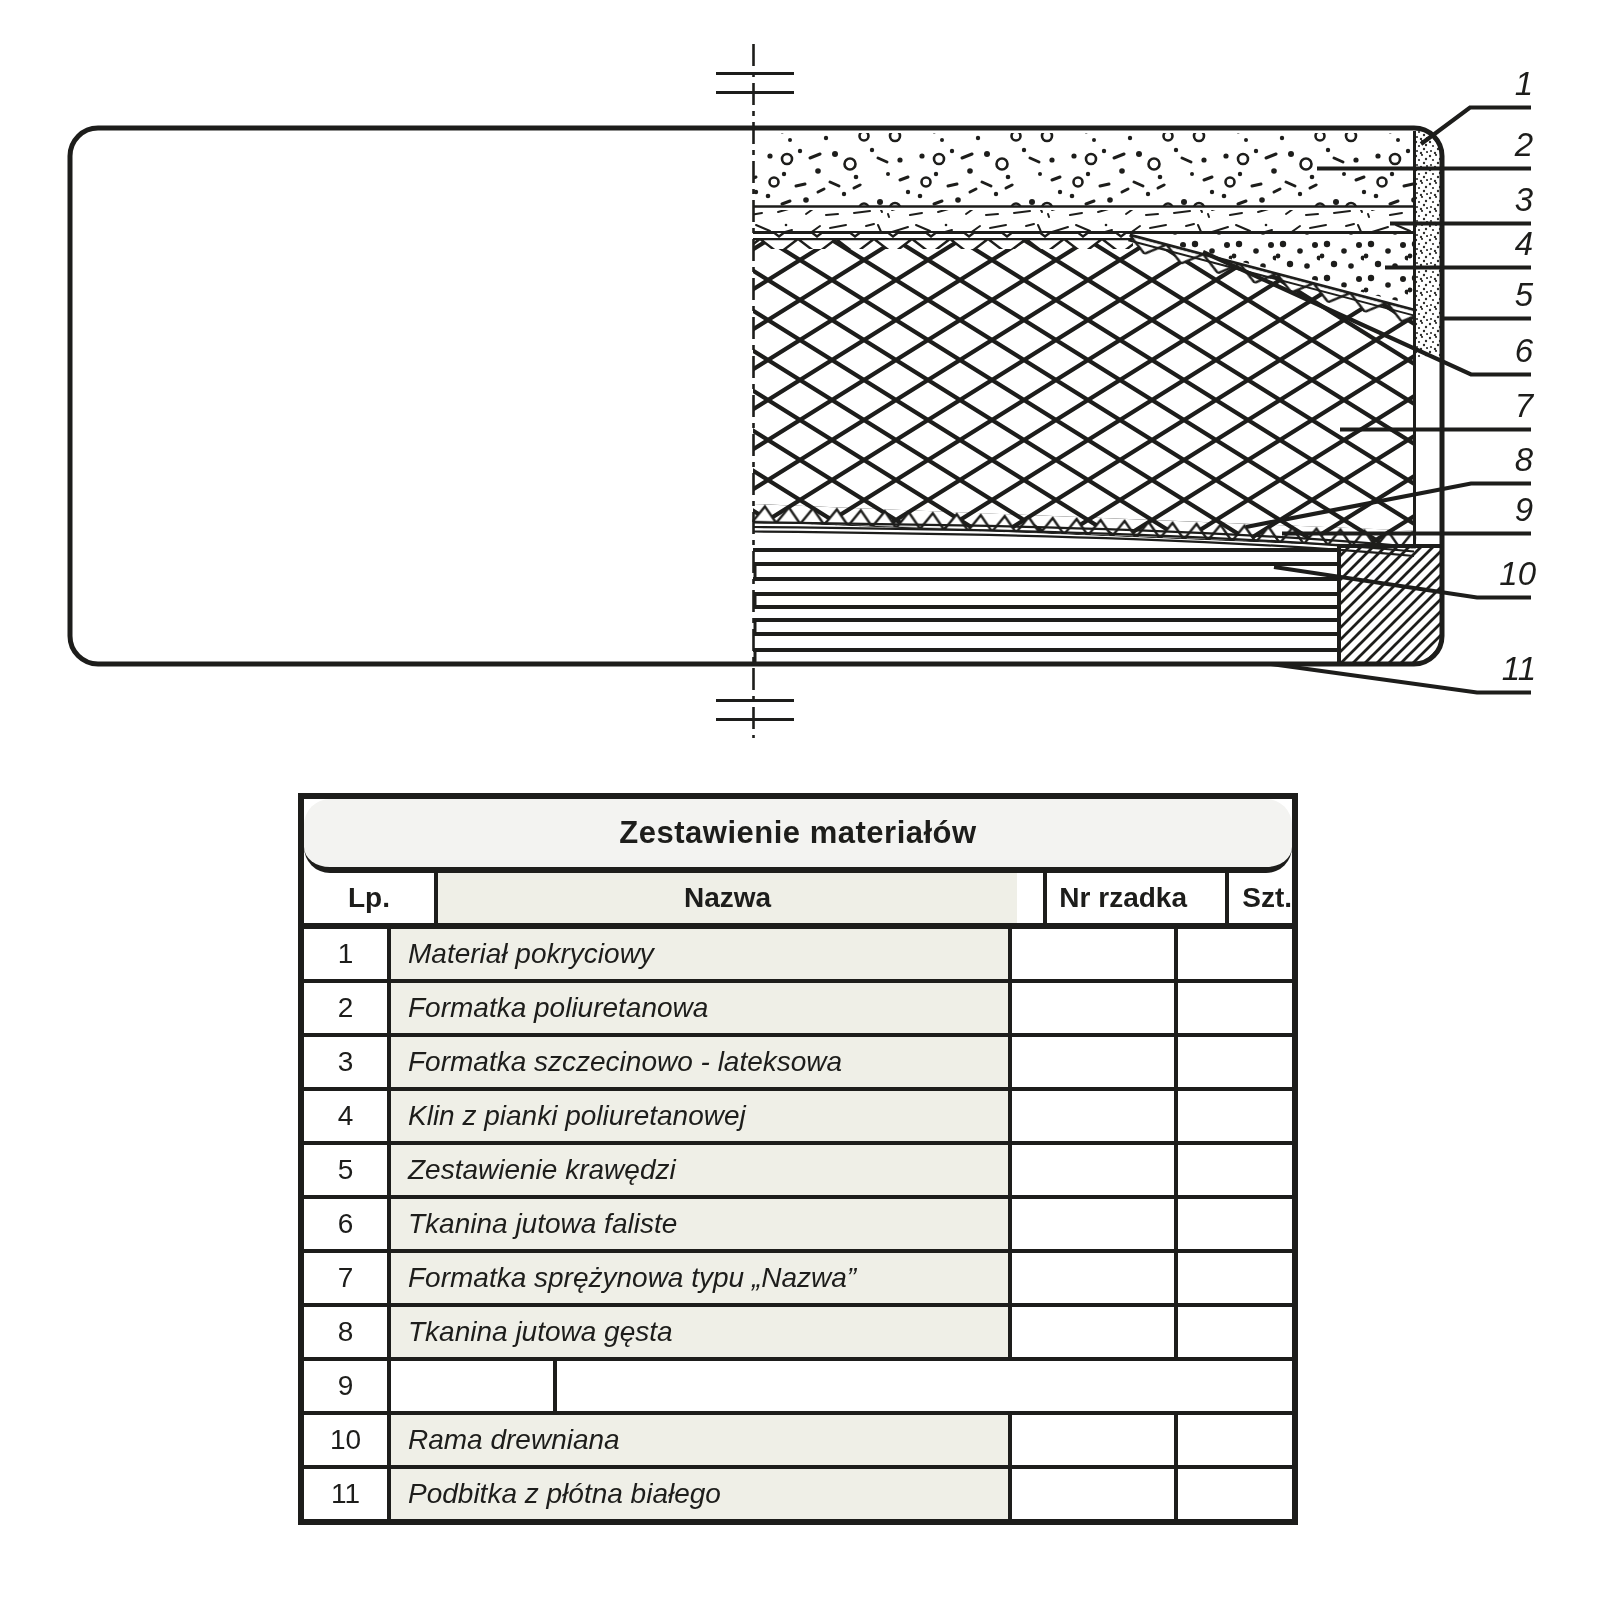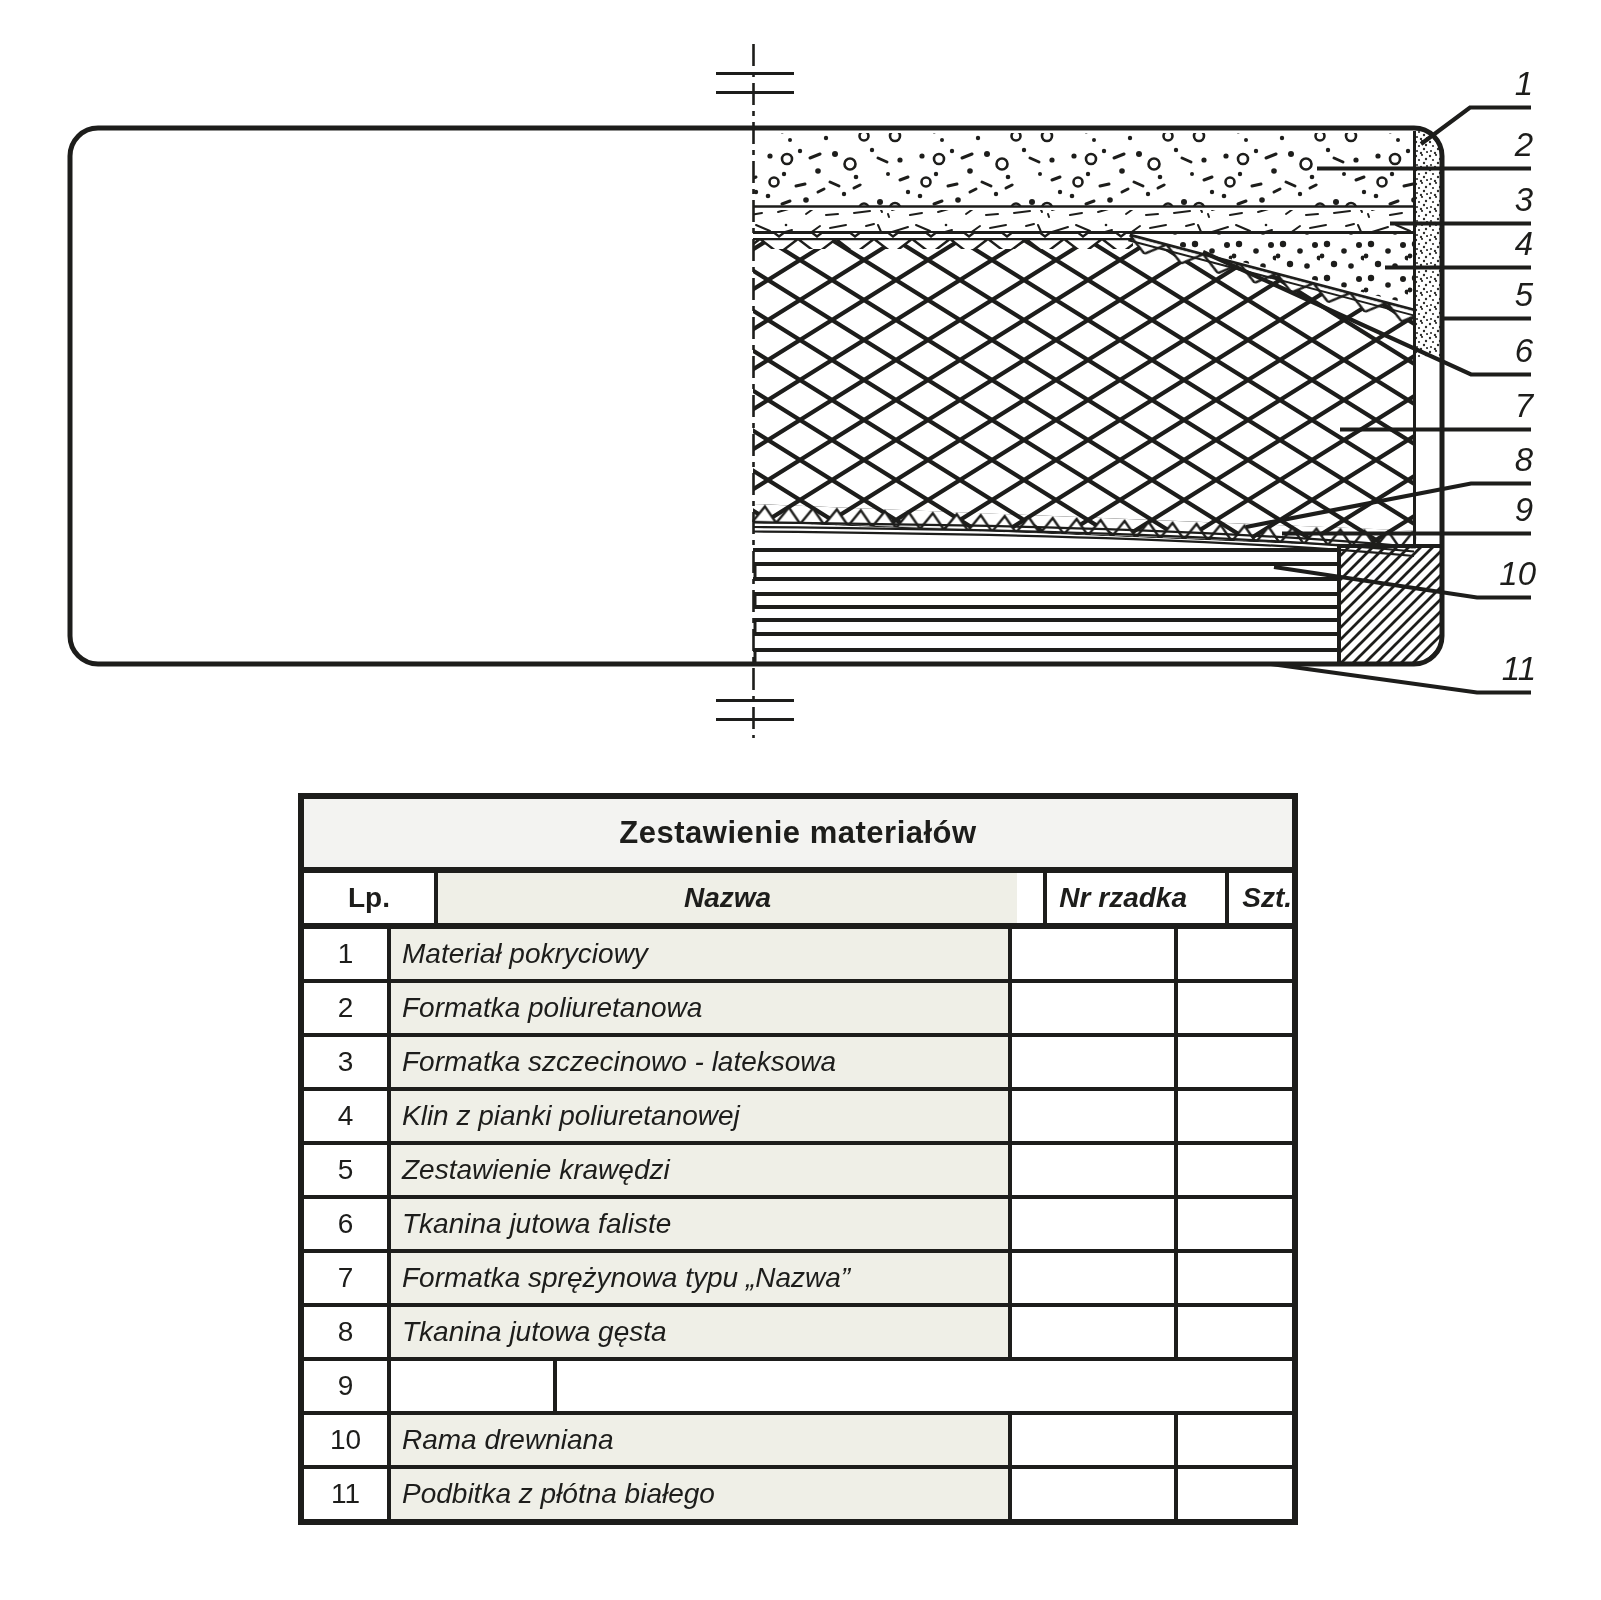--- a/index.html
+++ b/index.html
@@ -9,30 +9,30 @@
   .callout-num{font-size:33px;font-style:italic;fill:#1d1d1b;}
 
   
   .materials-table{
     position:absolute;left:298px;top:793px;width:988px;
     border:6px solid #1d1d1b;background:#ffffff;
   }
   .t-title{
     height:68px;line-height:68px;text-align:center;
     background:#f3f3f1;border-bottom:6px solid #1d1d1b;
-    font-size:31px;font-weight:600;letter-spacing:.5px;
+    font-size:31px;font-weight:600;letter-spacing:.5px;border-radius:26px;
   }
   .t-row{display:flex;}
   .t-head{height:50px;border-bottom:6px solid #1d1d1b;}
   .t-data{height:50px;border-bottom:4px solid #1d1d1b;}
   .t-data:last-child{border-bottom:none;}
   .cell{box-sizing:border-box;display:flex;align-items:center;background:#ffffff;}
-  .cell + .cell{border-left:4px solid #1d1d1b;font-style:italic;}
+  .cell + .cell{border-left:4px solid #1d1d1b;}
   .c-lp{width:83px;justify-content:center;}
-  .c-nazwa{width:621px;background:#efefe7;padding-left:11px;}
+  .c-nazwa{width:621px;background:#efefe7;padding-left:17px;}
   .c-nr{width:166px;justify-content:center;}
   .c-szt{flex:1;justify-content:center;padding-left:13px;}
   .t-head .cell{font-size:28px;font-weight:600;margin-left:26px;}
   .t-data .c-lp{font-size:28px;font-weight:400;}
   .t-data .c-nazwa{font-size:28px;font-style:italic;font-weight:400;}
 </style>
 </head>
 <body>
 
 <div class="stage">

